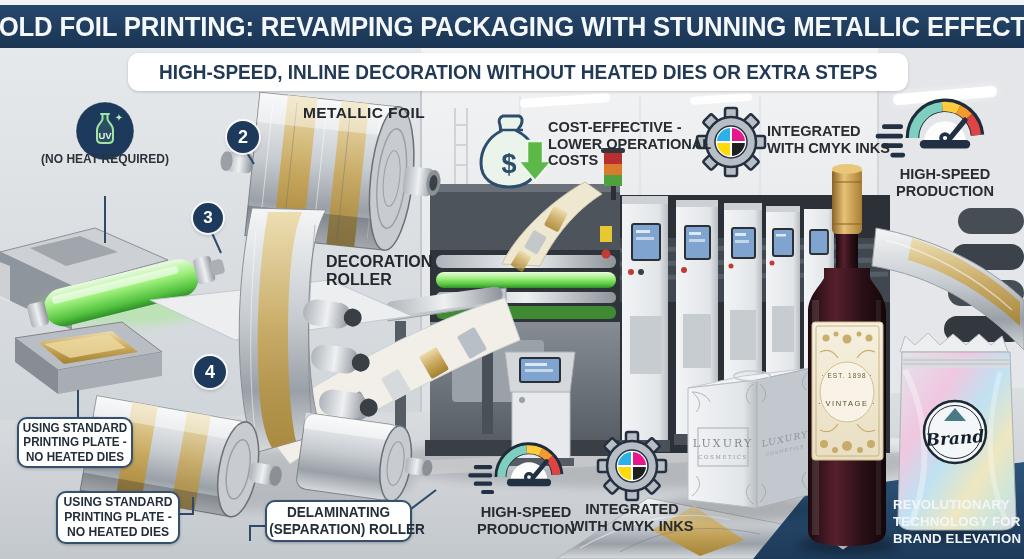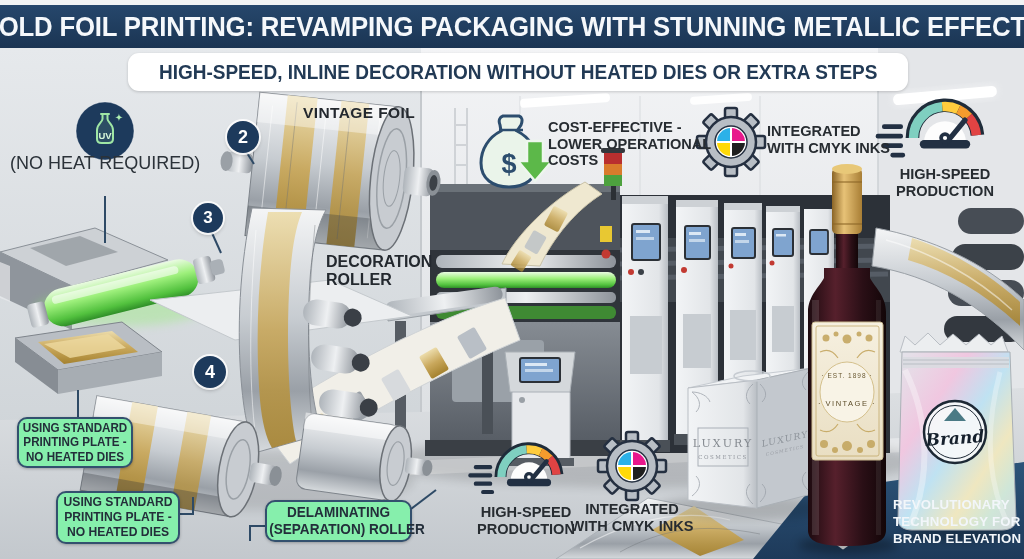--- a/index.html
+++ b/index.html
@@ -15,21 +15,21 @@
   .subtitle{left:128px;top:53px;width:780px;height:38px;background:#ffffff;
             border-radius:11px;display:flex;align-items:center;justify-content:center;
             box-shadow:0 1px 3px rgba(0,0,0,.18);}
   .subtitle span{color:#223a55;font-weight:bold;font-size:20px;white-space:nowrap;transform:scaleX(.95);}
   .lbl{color:#23282e;font-weight:bold;line-height:1.12;}
   .lbl div{white-space:nowrap;}
   .feat{font-weight:bold;color:#272c31;line-height:1.08;font-size:15.5px;
         transform:scaleX(.94);transform-origin:left top;}
   .feat div{white-space:nowrap;}
   .feat.center{text-align:center;transform-origin:center top;}
-  .callout{background:#86efac;border:2px solid #33506e;border-radius:10px;
+  .callout{background:#ffffff;border:2px solid #33506e;border-radius:10px;
            color:#232e3a;font-weight:bold;text-align:center;
            display:flex;flex-direction:column;justify-content:center;
            box-shadow:0 1px 3px rgba(0,0,0,.25);line-height:1.18;}
   .callout div{white-space:nowrap;transform:scaleX(.97);}
   .step{background:#1d3a5c;color:#fff;border-radius:50%;
         display:flex;align-items:center;justify-content:center;font-weight:bold;
         box-shadow:0 0 0 2px rgba(255,255,255,.85),0 2px 4px rgba(0,0,0,.3);}
   .badge-lines{color:#f2f6fa;font-weight:bold;font-size:13.5px;line-height:1.25;
                transform:scaleX(.98);transform-origin:left top;letter-spacing:.2px;}
   .badge-lines div{white-space:nowrap;}
@@ -531,24 +531,24 @@
 
   <div class="abs topstrip"></div>
   <div class="abs titlebar">
     <span>COLD FOIL PRINTING: REVAMPING PACKAGING WITH STUNNING METALLIC EFFECTS</span>
   </div>
   <div class="abs subtitle">
     <span>HIGH-SPEED, INLINE DECORATION WITHOUT HEATED DIES OR EXTRA STEPS</span>
   </div>
 
   <div class="abs lbl" style="left:10px;top:153px;width:190px;text-align:center">
-    <div style="font-size:18px;font-weight:400;color:#2b3239">(NO HEAT REQUIRED)</div>
-  </div>
-
-  <div class="abs lbl" style="left:303px;top:104px;font-size:15.5px;letter-spacing:.4px">VINTAGE FOIL</div>
+    <div style="font-size:12px;font-weight:700;color:#2b3239">(NO HEAT REQUIRED)</div>
+  </div>
+
+  <div class="abs lbl" style="left:303px;top:104px;font-size:15.5px;letter-spacing:.4px">METALLIC FOIL</div>
 
   <div class="abs lbl" style="left:326px;top:253px;font-size:16px">
     <div>DECORATION</div>
     <div>ROLLER</div>
   </div>
 
   <div class="abs step" style="left:227px;top:121px;width:32px;height:32px;font-size:18px">2</div>
   <div class="abs step" style="left:193px;top:203px;width:30px;height:30px;font-size:17px">3</div>
   <div class="abs step" style="left:194px;top:356px;width:32px;height:32px;font-size:18px">4</div>
 

